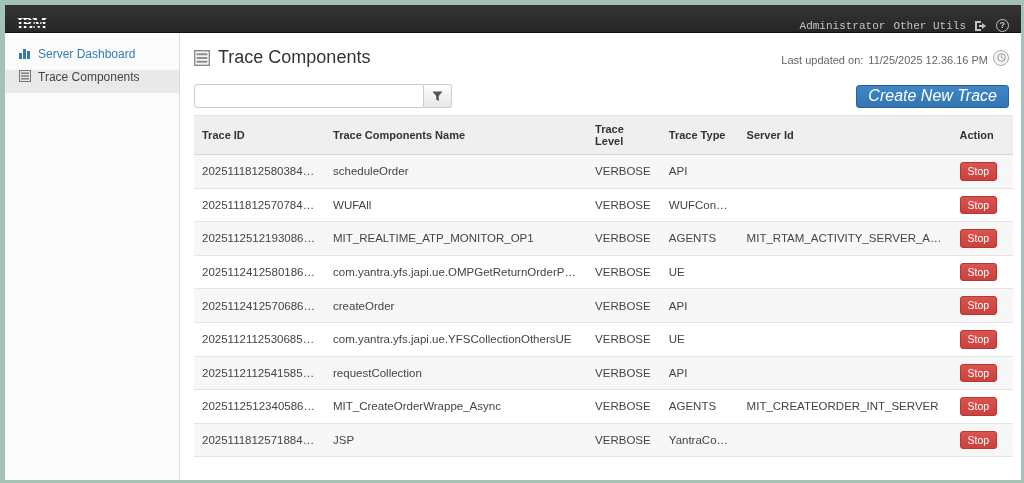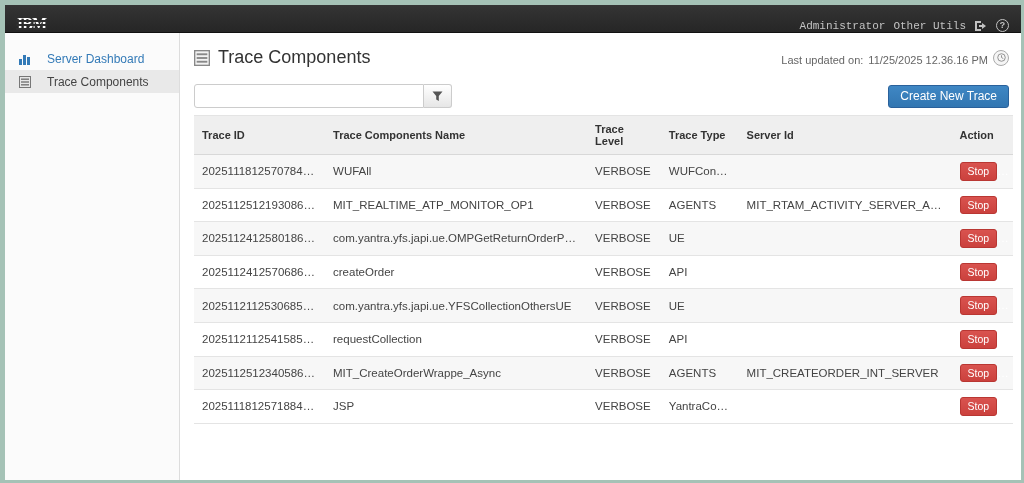--- a/index.html
+++ b/index.html
@@ -29,43 +29,43 @@
   .nav-title{font-family:"Liberation Serif","DejaVu Serif",serif;font-size:13px;color:#e6e6e6;word-spacing:5px;}
   .nav-right{margin-left:auto;display:flex;align-items:center;gap:8px;font-size:11px;color:#c2c2c2;font-family:Liberation Mono, monospace;}
   .nav-link{cursor:pointer;}
   .nav-icon{display:inline-flex;align-items:center;cursor:pointer;}
   .help-circle{width:13px;height:13px;border:1px solid #c2c2c2;border-radius:50%;
     display:inline-flex;align-items:center;justify-content:center;font-size:9px;font-weight:bold;color:#c2c2c2;}
 
   
   .page{flex:1;display:flex;min-height:0;}
   .sidebar{flex:0 0 175px;background:#fbfbfb;border-right:1px solid #ddd;padding-top:14px;}
-  .side-item{display:flex;align-items:center;gap:16px;height:23px;padding:0 14px;
+  .side-item{display:flex;align-items:flex-start;gap:7px;height:23px;padding:0 14px;
     font-size:12px;color:var(--link_blue);cursor:pointer;}
   .side-item.active{background:#e9e9e9;color:#444;}
   .side-item svg{flex:0 0 auto;}
 
   .main{flex:1;background:#fff;padding:14px 8px 0 14px;display:flex;flex-direction:column;min-width:0;}
 
   
   .title-row{display:flex;align-items:center;margin-bottom:16px;padding-right:4px;}
   .page-title{display:flex;align-items:center;gap:8px;font-size:18px;color:#333;}
   .updated{margin-left:auto;display:flex;align-items:flex-end;gap:5px;font-size:11px;color:#666;}
   .clock-circle{width:16px;height:16px;border:1px solid #aaa;border-radius:50%;
     display:inline-flex;align-items:center;justify-content:center;cursor:pointer;background:#f5f5f5;}
 
   
   .toolbar{display:flex;align-items:center;margin-bottom:7px;padding-right:4px;}
   .input-group{display:flex;}
   .search-input{width:230px;height:24px;border:1px solid #ccc;border-radius:3px 0 0 3px;
     padding:2px 8px;font-size:12px;color:#333;outline:none;}
   .filter-btn{width:28px;height:24px;border:1px solid #ccc;border-left:none;border-radius:0 3px 3px 0;
     background:linear-gradient(#fff,#e6e6e6);display:flex;align-items:center;justify-content:center;cursor:pointer;}
-  .create-btn{margin-left:auto;height:23px;padding:0 11px;font-size:12px;color:#fff;
-    background:linear-gradient(#3f87c4,var(--primary));border:1px solid #2a619b;border-radius:3px;cursor:pointer;}
+  .create-btn{margin-left:auto;height:23px;padding:0 11px;font-size:16px;color:#fff;
+    background:linear-gradient(#3f87c4,var(--primary));border:1px solid #2a619b;border-radius:3px;cursor:pointer;font-style:italic;}
 
   
   table{width:100%;border-collapse:collapse;table-layout:fixed;font-size:11.5px;}
   col.c-id{width:16%;} col.c-name{width:32%;} col.c-level{width:9%;}
   col.c-type{width:9.5%;} col.c-server{width:26%;} col.c-action{width:7.5%;}
   thead th{background:#efefef;border-bottom:1px solid #d8d8d8;border-top:1px solid #e4e4e4;
     text-align:left;font-size:11px;color:#333;padding:7px 8px;font-weight:bold;}
   thead th.action, td.action{text-align:right;padding-right:30px;margin-left:32px;}
   tbody td{padding:7px 8px;border-bottom:1px solid #e4e4e4;color:#444;height:28px;
     white-space:nowrap;overflow:hidden;text-overflow:ellipsis;}
@@ -166,20 +166,30 @@
           <tr>
             <th>Trace ID</th>
             <th>Trace Components Name</th>
             <th>Trace Level</th>
             <th>Trace Type</th>
             <th>Server Id</th>
             <th class="action">Action</th>
           </tr>
         </thead>
         <tbody>
+        <tr>
+          <td>20251118125803845965</td>
+          <td>scheduleOrder</td>
+          <td>VERBOSE</td>
+          <td>API</td>
+          <td></td>
+          <td class="action">
+            <button class="stop-btn">Stop</button>
+          </td>
+        </tr>
 
         <tr>
           <td>20251118125707845962</td>
           <td>WUFAll</td>
           <td>VERBOSE</td>
           <td>WUFConsole</td>
           <td></td>
           <td class="action">
             <button class="stop-btn">Stop</button>
           </td>

